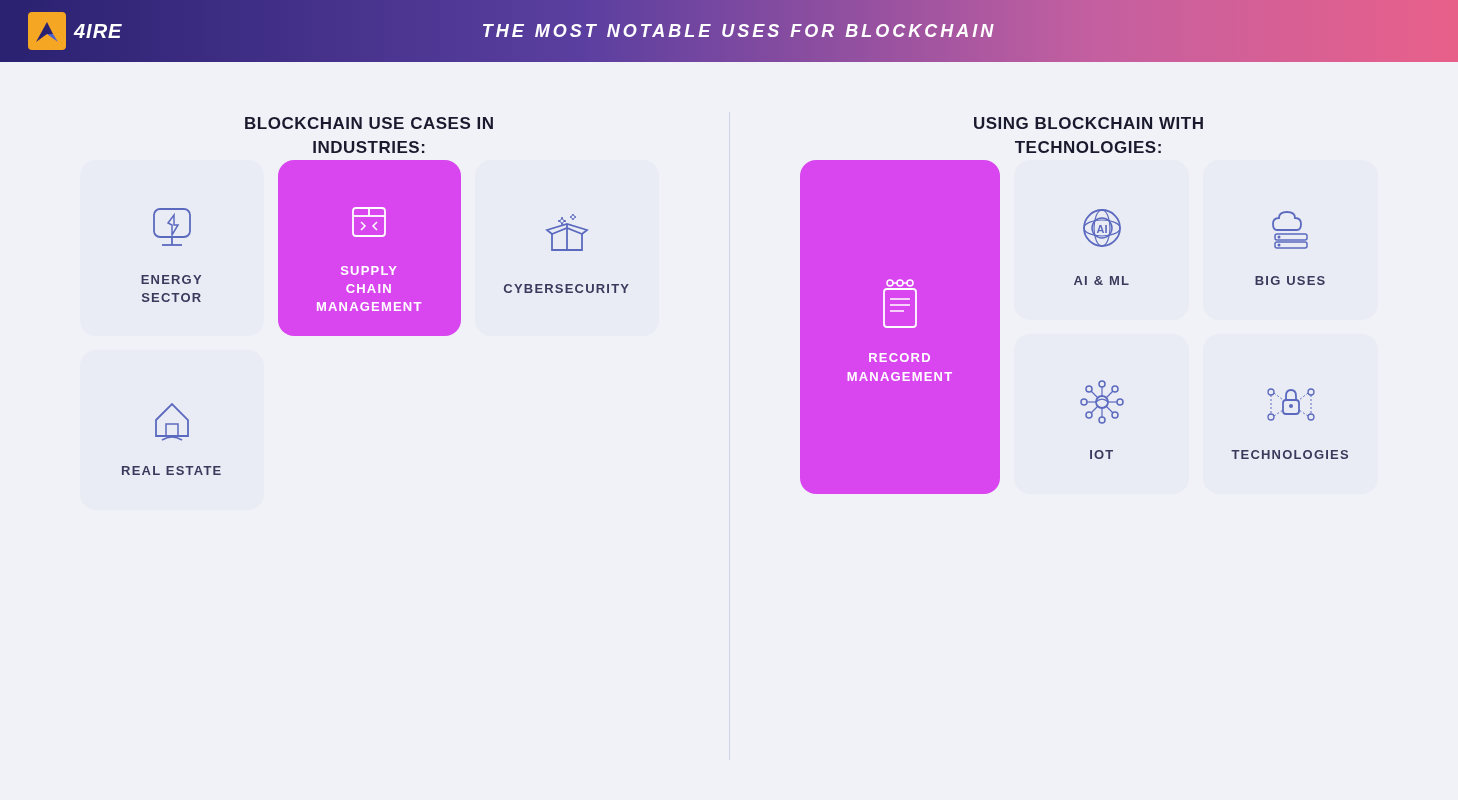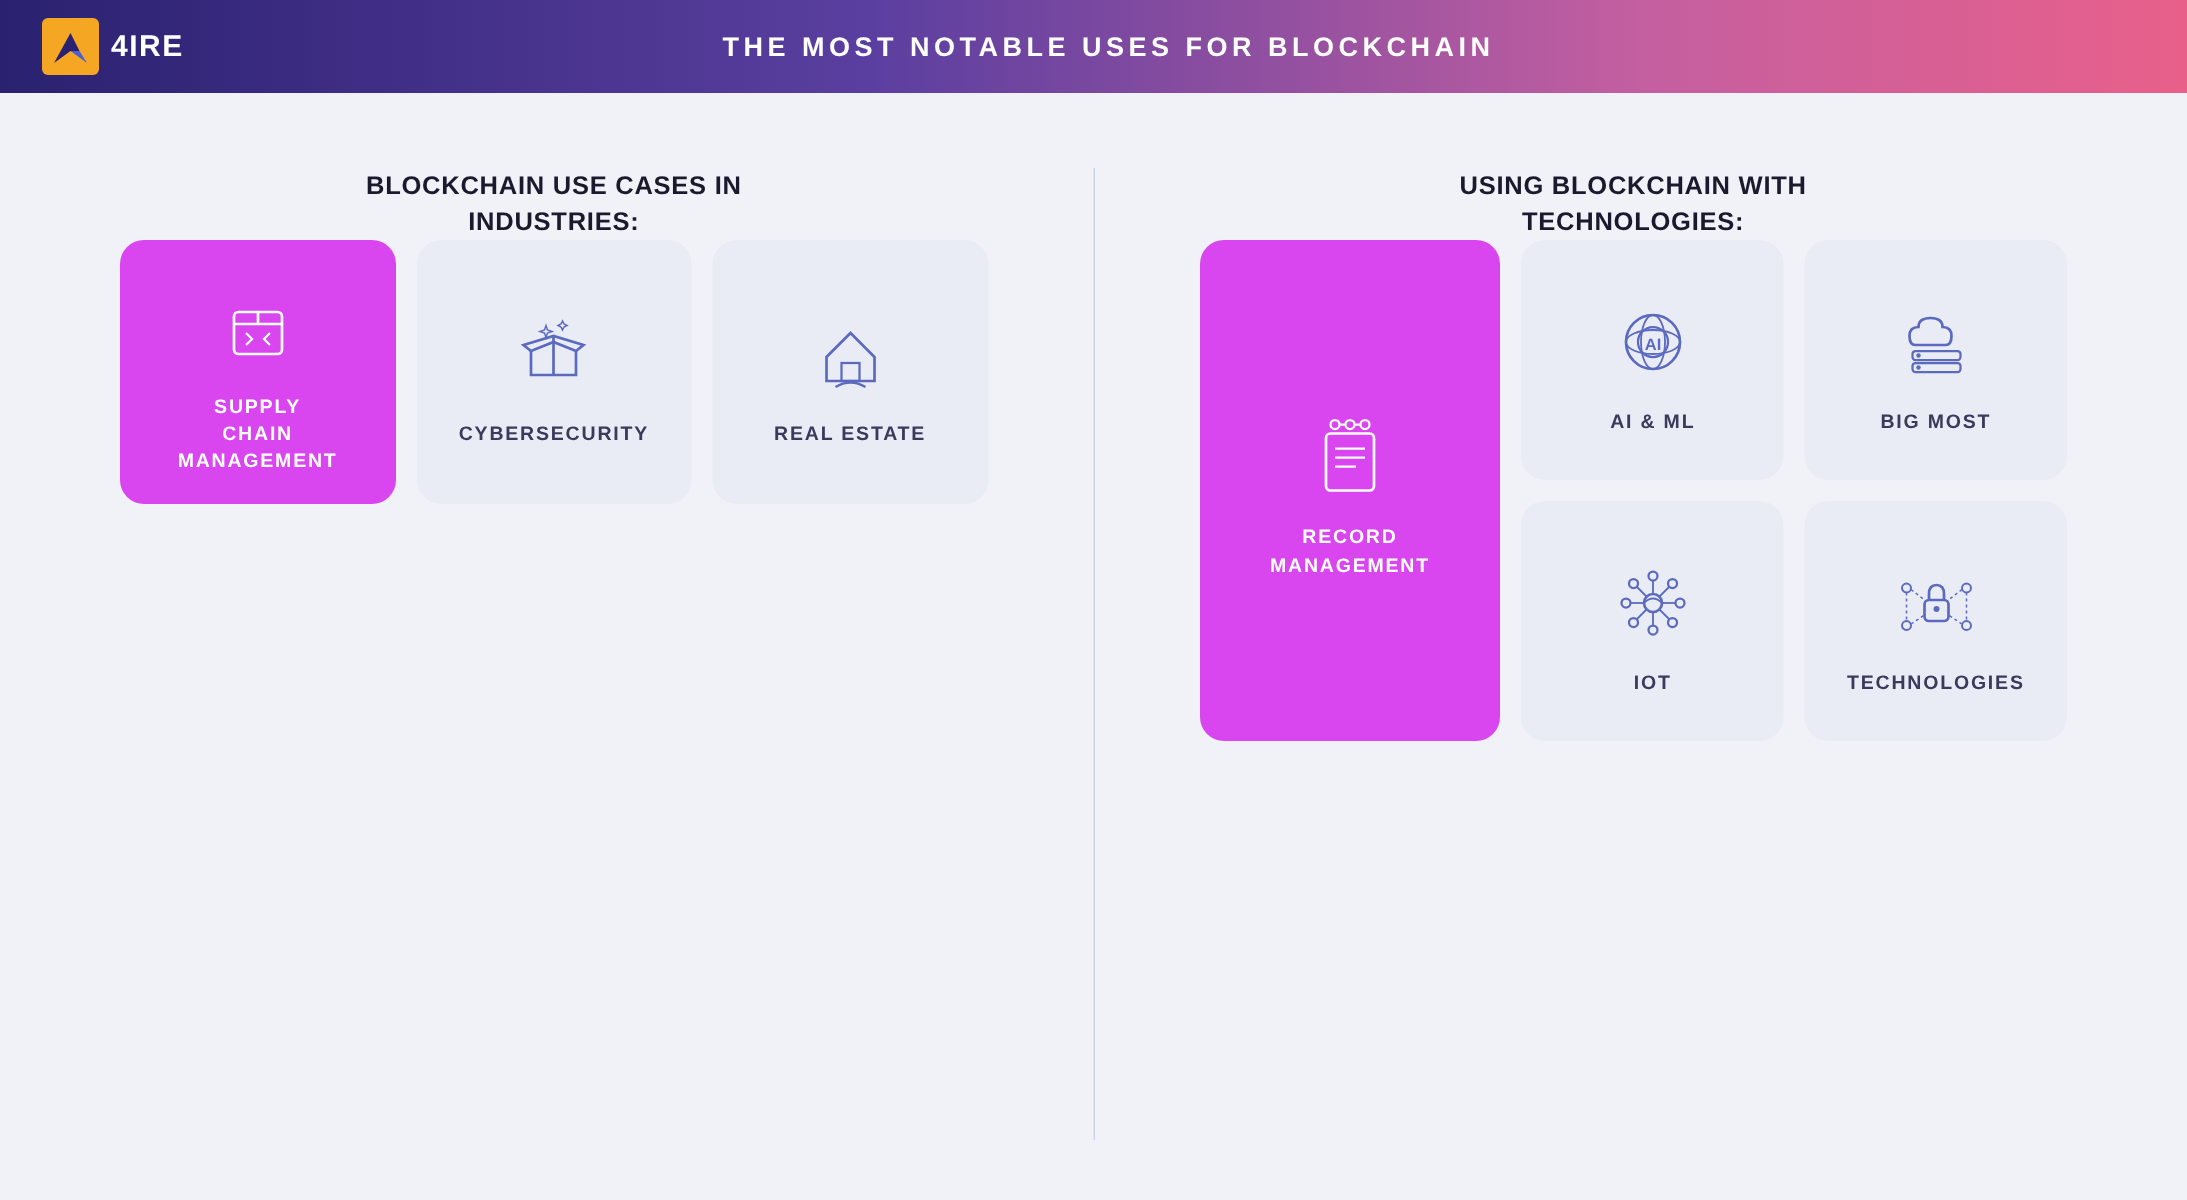--- a/index.html
+++ b/index.html
@@ -13,20 +13,21 @@
 
     
     .header {
       width: 100%;
       height: 62px;
       background: linear-gradient(90deg, #2a2170 0%, #5b3fa0 40%, #c45fa0 75%, #e8608a 100%);
       display: flex;
       align-items: center;
       justify-content: center;
       position: relative;
+      font-style: italic;
     }
     .logo {
       position: absolute;
       left: 28px;
       display: flex;
       align-items: center;
       gap: 8px;
     }
     .logo-icon {
       width: 38px;
@@ -130,20 +131,31 @@
   <h1 class="header-title">THE MOST NOTABLE USES FOR BLOCKCHAIN</h1>
 </header>
 
 <div class="main">
 
   <div class="section">
     <div class="section-title">BLOCKCHAIN USE CASES IN<br>INDUSTRIES:</div>
     <div class="cards-grid">
 
 
+      <div class="card">
+        <div class="card-icon">
+          <svg viewBox="0 0 60 60" fill="none" xmlns="http://www.w3.org/2000/svg" width="60" height="60">
+            <rect x="12" y="12" width="36" height="28" rx="6" stroke="#5b6abf" stroke-width="1.8"></rect>
+            <path d="M26 26 L32 18 L32 28 L36 28 L30 38 L30 28 Z" stroke="#5b6abf" stroke-width="1.5" fill="none"></path>
+            <line x1="20" y1="48" x2="40" y2="48" stroke="#5b6abf" stroke-width="1.8"></line>
+            <line x1="30" y1="40" x2="30" y2="48" stroke="#5b6abf" stroke-width="1.8"></line>
+          </svg>
+        </div>
+        <div class="card-label">ENERGY<br>SECTOR</div>
+      </div>
 
       <div class="card highlighted">
         <div class="card-icon">
           <svg viewBox="0 0 60 60" fill="none" xmlns="http://www.w3.org/2000/svg" width="60" height="60">
 
             <rect x="14" y="20" width="32" height="28" rx="3" stroke="white" stroke-width="1.8"></rect>
             <line x1="14" y1="28" x2="46" y2="28" stroke="white" stroke-width="1.8"></line>
             <line x1="30" y1="20" x2="30" y2="28" stroke="white" stroke-width="1.8"></line>
 
             <path d="M22 34 L26 38 L22 42" stroke="white" stroke-width="1.5" fill="none"></path>
@@ -229,21 +241,21 @@
           <svg viewBox="0 0 60 60" fill="none" xmlns="http://www.w3.org/2000/svg" width="60" height="60">
 
             <path d="M16 32 Q12 32 12 26 Q12 20 18 20 Q18 14 26 14 Q34 14 34 20 Q40 20 40 26 Q40 32 36 32 Z" stroke="#5b6abf" stroke-width="1.8" fill="none"></path>
 
             <rect x="14" y="36" width="32" height="6" rx="2" stroke="#5b6abf" stroke-width="1.5" fill="none"></rect>
             <rect x="14" y="44" width="32" height="6" rx="2" stroke="#5b6abf" stroke-width="1.5" fill="none"></rect>
             <circle cx="18" cy="39" r="1.5" fill="#5b6abf"></circle>
             <circle cx="18" cy="47" r="1.5" fill="#5b6abf"></circle>
           </svg>
         </div>
-        <div class="card-label">BIG MOST</div>
+        <div class="card-label">BIG USES</div>
       </div>
 
       <div class="card" style="grid-column:2; grid-row:2;">
         <div class="card-icon">
           <svg viewBox="0 0 60 60" fill="none" xmlns="http://www.w3.org/2000/svg" width="60" height="60">
 
             <circle cx="30" cy="30" r="6" stroke="#5b6abf" stroke-width="1.8"></circle>
 
             <circle cx="30" cy="12" r="3" stroke="#5b6abf" stroke-width="1.5"></circle>
             <circle cx="30" cy="48" r="3" stroke="#5b6abf" stroke-width="1.5"></circle>

